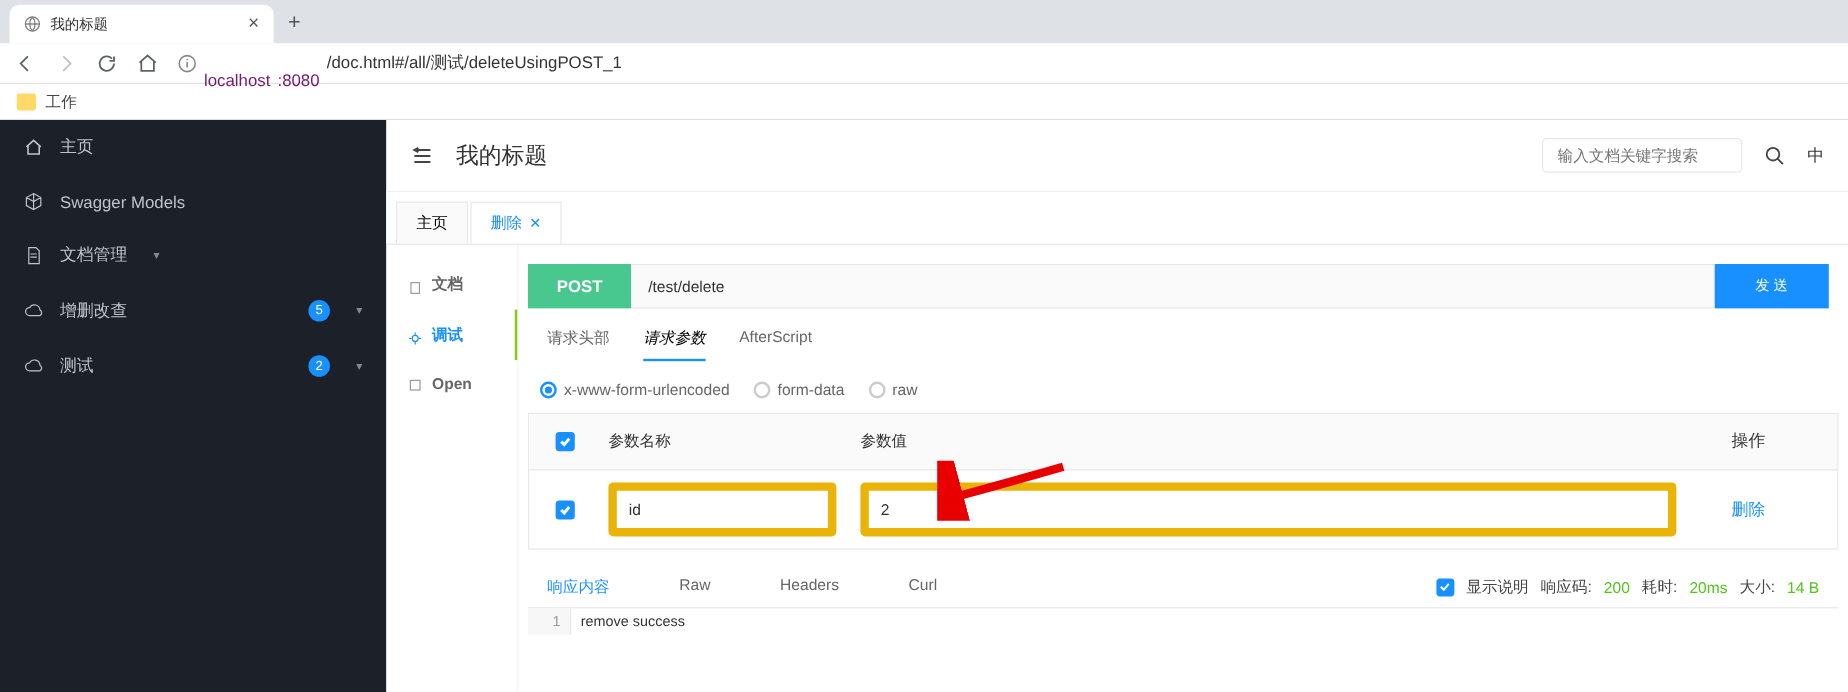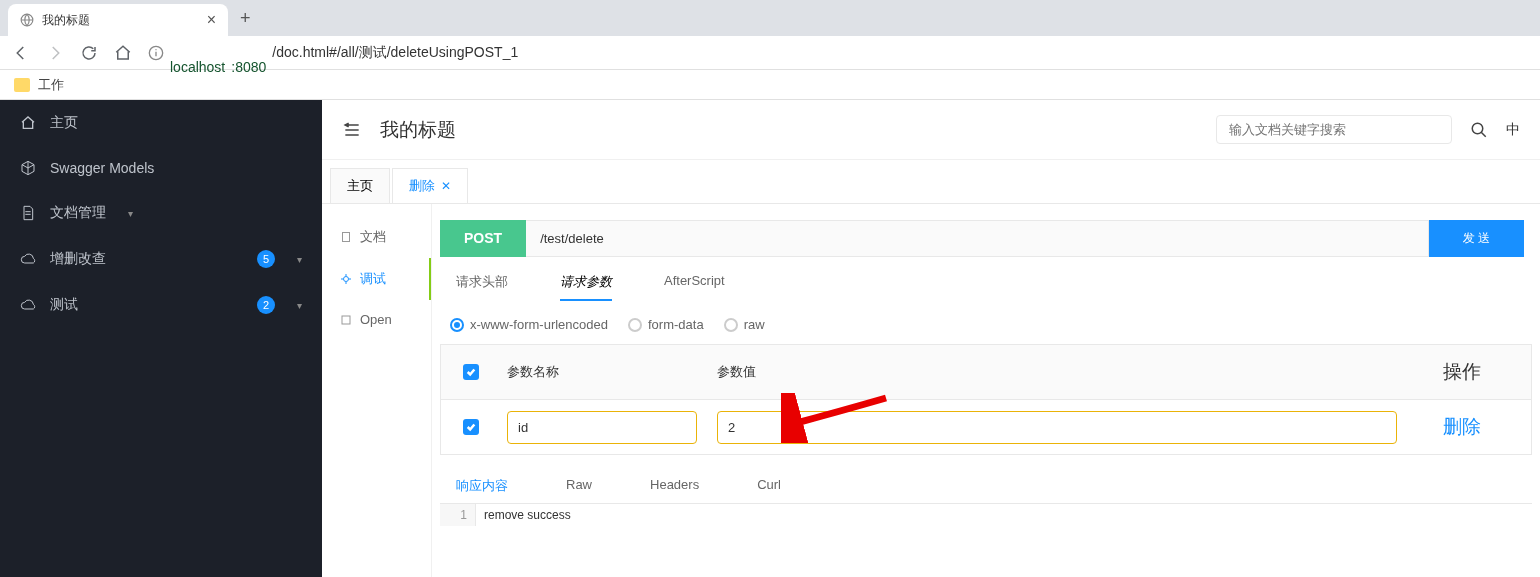--- a/index.html
+++ b/index.html
@@ -7,82 +7,82 @@
 
 
 .browser-chrome { background: #dee1e6; }
 .tab-bar { display: flex; align-items: center; height: 36px; padding: 0 8px; }
 .tab { display: flex; align-items: center; background: #fff; height: 32px; padding: 0 12px; border-radius: 8px 8px 0 0; width: 220px; margin-top: 4px; gap: 8px; font-size: 12px; color: #333; }
 .tab-close { margin-left: auto; font-size: 16px; color: #555; cursor: pointer; }
 .new-tab { padding: 0 12px; font-size: 18px; color: #555; cursor: pointer; }
 .addr-bar { display: flex; align-items: center; background: #fff; height: 34px; padding: 0 12px; gap: 16px; border-bottom: 1px solid #e0e0e0; }
 .nav-icon { width: 18px; height: 18px; color: #5f6368; cursor: pointer; }
 .url-input { display: flex; align-items: center; gap: 6px; font-size: 14px; color: #5f6368; }
-.url-host { color: #14532d; margin-top: 28px; }
+.url-host { color: #701a75; margin-top: 28px; }
 .url-path { color: #333; }
 .bookmark-bar { display: flex; align-items: center; background: #fff; height: 30px; padding: 0 14px; gap: 8px; border-bottom: 1px solid #e0e0e0; font-size: 13px; color: #444; }
 .folder-icon { width: 16px; height: 14px; background: #ffd968; border-radius: 2px; }
 
 .app { display: flex; height: calc(577px - 100px); }
 
 
 .sidebar { width: 322px; background: #1c2029; color: #bfc4cc; flex-shrink: 0; }
 .api-select { margin: 12px 14px; background: #fff; border: 1px solid #d9d9d9; border-radius: 4px; padding: 8px 12px; display: flex; align-items: center; justify-content: space-between; font-size: 14px; color: #333; }
 .sidebar-item { display: flex; align-items: center; padding: 14px 20px; gap: 14px; font-size: 14px; cursor: pointer; }
 .sidebar-item .sb-icon { width: 16px; height: 16px; flex-shrink: 0; }
 .sidebar-item .badge { margin-left: auto; background: #1890ff; color: #fff; width: 18px; height: 18px; border-radius: 9px; font-size: 11px; display: flex; align-items: center; justify-content: center; }
 .sidebar-item .chev { margin-left: 8px; color: #888; font-size: 10px; }
 
 
 .main { flex: 1; display: flex; flex-direction: column; background: #fff; }
 .top-header { height: 60px; display: flex; align-items: center; padding: 0 20px; border-bottom: 1px solid #f0f0f0; gap: 18px; }
 .collapse-icon { width: 20px; height: 20px; cursor: pointer; }
 .app-title { font-size: 19px; color: #333; flex: 1; }
-.search-box { border: 1px solid #e8e8e8; padding: 6px 12px; width: 236px; font-size: 13px; color: #999; border-radius: 4px; }
+.search-box { border: 1px solid #e8e8e8; padding: 6px 12px; width: 167px; font-size: 13px; color: #999; border-radius: 4px; }
 .search-icon { width: 18px; height: 18px; cursor: pointer; }
 .lang-label { font-size: 14px; color: #333; }
 
 .page-tabs { display: flex; padding: 8px 8px 0 8px; gap: 2px; background: #fff; }
 .ptab { padding: 8px 16px; border: 1px solid #e8e8e8; border-bottom: none; font-size: 13px; background: #fafafa; display: flex; gap: 6px; align-items: center; }
 .ptab.active { background: #fff; color: #1890ff; border-color: #e8e8e8; }
 .ptab-close { font-size: 12px; cursor: pointer; }
 
 .content-row { display: flex; flex: 1; border-top: 1px solid #e8e8e8; }
 .sub-nav { width: 110px; border-right: 1px solid #f0f0f0; padding-top: 12px; }
-.sub-nav-item { display: flex; align-items: center; gap: 8px; padding: 12px 18px; font-size: 13px; color: #666; cursor: pointer; }
+.sub-nav-item { display: flex; align-items: flex-end; gap: 8px; padding: 12px 18px; font-size: 13px; color: #666; cursor: pointer; font-weight: bold; }
 .sub-nav-item.active { color: #1890ff; border-right: 2px solid #84cc16; }
 .sub-nav-item .sn-icon { width: 12px; height: 12px; }
 
 .doc-area { flex: 1; padding: 16px 0 0 0; }
 .url-row { display: flex; margin: 0 16px 0 8px; }
 .method-badge { background: #48c78e; color: #fff; padding: 10px 24px; font-weight: 600; font-size: 14px; }
 .path-box { flex: 1; background: #fafafa; border: 1px solid #e8e8e8; border-left: none; padding: 10px 14px; font-size: 13px; color: #333; }
 .send-btn { background: #1890ff; color: #fff; padding: 10px 34px; font-size: 12px; cursor: pointer; }
 
-.req-tabs { display: flex; gap: 52px; padding: 16px 24px 10px 24px; font-size: 13px; }
+.req-tabs { display: flex; gap: 28px; padding: 16px 24px 10px 24px; font-size: 13px; }
 .req-tab { color: #666; cursor: pointer; padding-bottom: 8px; }
 .req-tab.active { color: #000000; border-bottom: 2px solid #1890ff; font-style: italic; }
 
 .enc-row { display: flex; align-items: center; gap: 20px; padding: 6px 18px 12px 18px; font-size: 13px; color: #666; }
 .radio { width: 14px; height: 14px; border: 2px solid #ccc; border-radius: 50%; display: inline-flex; align-items: center; justify-content: center; margin-right: 6px; }
 .radio.checked { border-color: #1890ff; }
 .radio.checked::after { content: ''; width: 6px; height: 6px; background: #1890ff; border-radius: 50%; }
 .enc-opt { display: flex; align-items: center; }
 
 .param-table { margin: 0 8px; border: 1px solid #e8e8e8; }
 .pt-head, .pt-row { display: flex; align-items: center; border-bottom: 1px solid #e8e8e8; }
 .pt-row:last-child { border-bottom: none; }
 .pt-head { background: #fafafa; font-size: 13px; color: #333; }
 .pt-check { width: 60px; display: flex; justify-content: center; padding: 14px 0; }
 .pt-name-col { width: 210px; padding: 10px 6px; }
 .pt-val-col { flex: 1; padding: 10px 6px; position: relative; }
-.pt-op { width: 100px; padding: 14px 12px; font-size: 19px; }
+.pt-op { width: 100px; padding: 14px 12px; font-size: 14px; }
 .checkbox { width: 16px; height: 16px; background: #1890ff; border-radius: 3px; display: flex; align-items: center; justify-content: center; }
 .checkbox svg { width: 10px; height: 10px; stroke: #fff; stroke-width: 3; fill: none; }
-.text-input { width: 96%; border: 1px solid #eab308; border-radius: 4px; padding: 8px 10px; font-size: 13px; color: #333; }
+.text-input { width: 96%; border: 7px solid #eab308; border-radius: 4px; padding: 8px 10px; font-size: 13px; color: #333; }
 
 .arrow-annotation { position: absolute; left: 70px; top: -8px; pointer-events: none; }
 
 .resp-tabs { display: flex; align-items: flex-end; padding: 22px 24px 8px 24px; font-size: 13px; }
 .resp-tab-list { display: flex; gap: 58px; }
 .resp-tab { color: #666; cursor: pointer; }
 .resp-tab.active { color: #1890ff; }
 .resp-meta { margin-left: auto; display: flex; align-items: center; gap: 10px; color: #444; }
 .chk2 { width: 15px; height: 15px; background: #1890ff; border-radius: 3px; display: flex; align-items: center; justify-content: center; }
 .green { color: #52c41a; }
@@ -290,20 +290,34 @@
           </div>
         </div>
 
         <div class="resp-tabs">
           <div class="resp-tab-list">
             <div class="resp-tab active">响应内容</div>
             <div class="resp-tab">Raw</div>
             <div class="resp-tab">Headers</div>
             <div class="resp-tab">Curl</div>
           </div>
+          <div class="resp-meta">
+            <div class="chk2">
+                <svg viewBox="0 0 12 12" width="10" height="10">
+                  <path d="M2 6l3 3 5-6" stroke="#fff" stroke-width="2" fill="none"></path>
+                </svg>
+              </div>
+            <span>显示说明</span>
+            <span>响应码:</span>
+            <span class="green">200</span>
+            <span>耗时:</span>
+            <span class="green">20ms</span>
+            <span>大小:</span>
+            <span class="green">14 B</span>
+          </div>
         </div>
 
         <div class="code-area">
           <div class="gutter">1</div>
           <div class="code-content">remove success</div>
         </div>
       </div>
     </div>
   </div>
 </div>

